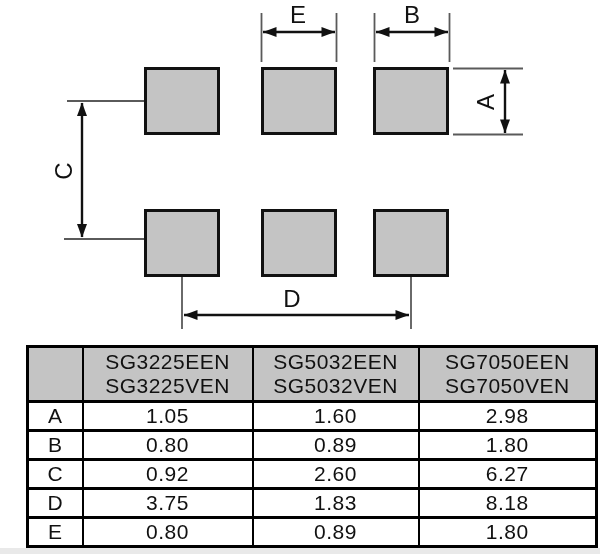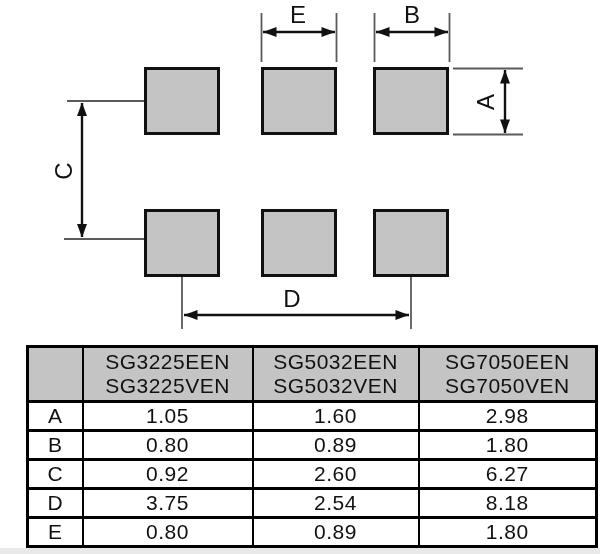--- a/index.html
+++ b/index.html
@@ -151,21 +151,21 @@
       </tr>
       <tr>
         <td>C</td>
         <td>0.92</td>
         <td>2.60</td>
         <td>6.27</td>
       </tr>
       <tr>
         <td>D</td>
         <td>3.75</td>
-        <td>2.54</td>
+        <td>1.83</td>
         <td>8.18</td>
       </tr>
       <tr>
         <td>E</td>
         <td>0.80</td>
         <td>0.89</td>
         <td>1.80</td>
       </tr>
     </tbody>
   </table>

